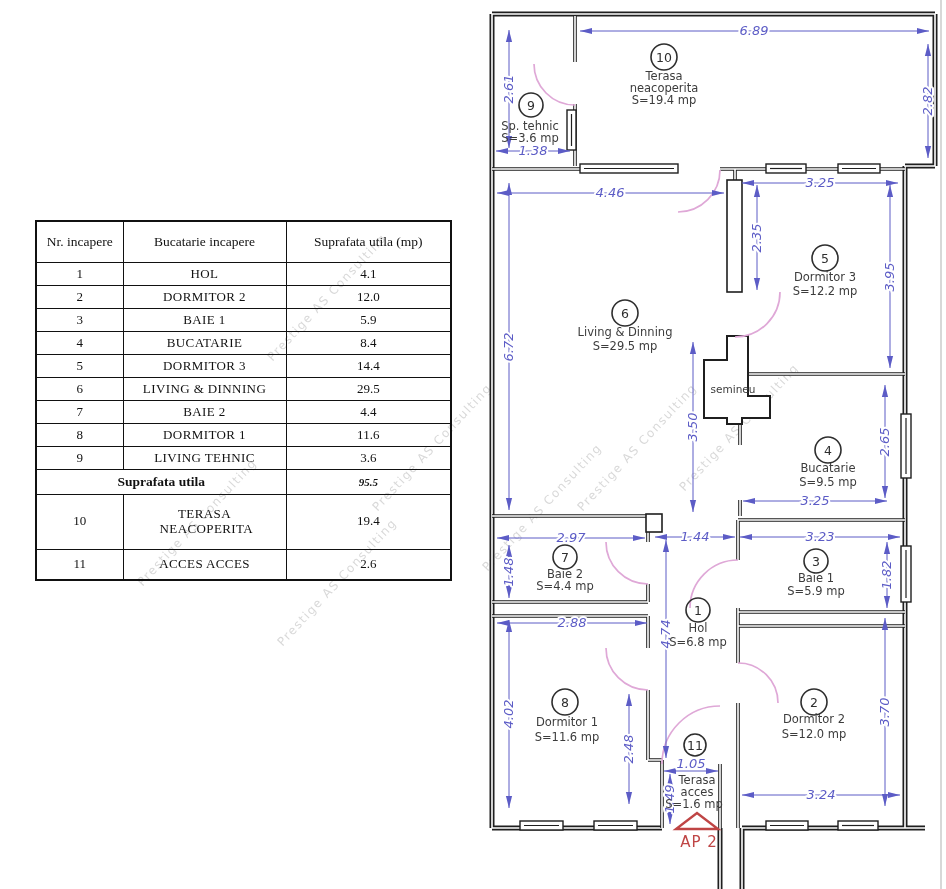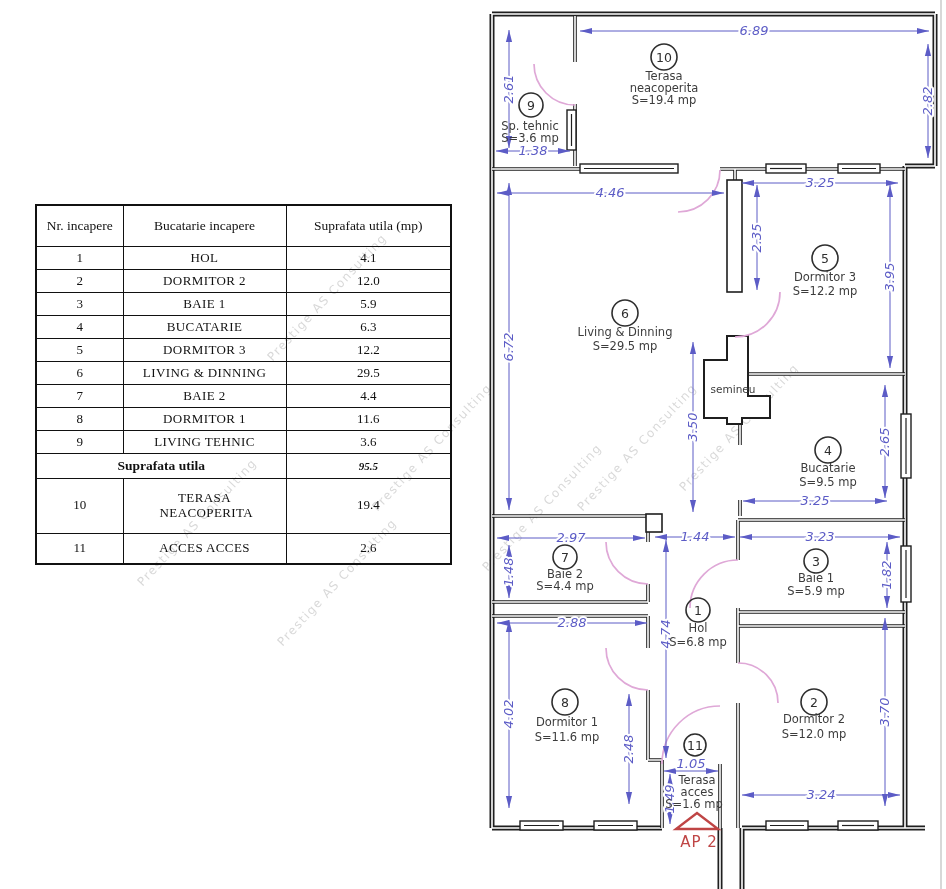--- a/index.html
+++ b/index.html
@@ -1,20 +1,20 @@
 <!DOCTYPE html>
 <html><head>
 <meta charset="utf-8">
 <style>
   html,body{margin:0;padding:0;background:#fff;}
   .canvas{position:relative;width:946px;height:889px;background:#fff;overflow:hidden;
           font-family:"Liberation Sans",sans-serif;}
   .plan-svg{position:absolute;left:0;top:0;}
   
-  table.areas{position:absolute;left:35px;top:204px;width:415px;border-collapse:collapse;
+  table.areas{position:absolute;left:35px;top:220px;width:415px;border-collapse:collapse;
               font-family:"Liberation Serif",serif;color:#111;background:transparent;
               border:2.5px solid #111;table-layout:fixed;}
   table.areas td,table.areas th{border:1.5px solid #111;text-align:center;vertical-align:middle;
               font-size:13px;line-height:1.15;padding:1px 2px;}
   table.areas th{font-weight:normal;font-size:13.5px;height:38px;}
   col.c1{width:87px;} col.c2{width:163px;} col.c3{width:165px;}
   tr.r{height:23px;}
   td.nm{letter-spacing:.4px;}
   tr.tall{height:44px;} tr.tall td.nm{padding:12px 36px;}
   tr.r11{height:31px;}
@@ -334,26 +334,26 @@
           <td>12.0</td>
         </tr>
     <tr class="r">
           <td>3</td>
           <td class="nm">BAIE 1</td>
           <td>5.9</td>
         </tr>
     <tr class="r">
           <td>4</td>
           <td class="nm">BUCATARIE</td>
-          <td>6.3</td>
+          <td>8.4</td>
         </tr>
     <tr class="r">
           <td>5</td>
           <td class="nm">DORMITOR 3</td>
-          <td>12.2</td>
+          <td>14.4</td>
         </tr>
     <tr class="r">
           <td>6</td>
           <td class="nm">LIVING &amp; DINNING</td>
           <td>29.5</td>
         </tr>
     <tr class="r">
           <td>7</td>
           <td class="nm">BAIE 2</td>
           <td>4.4</td>

